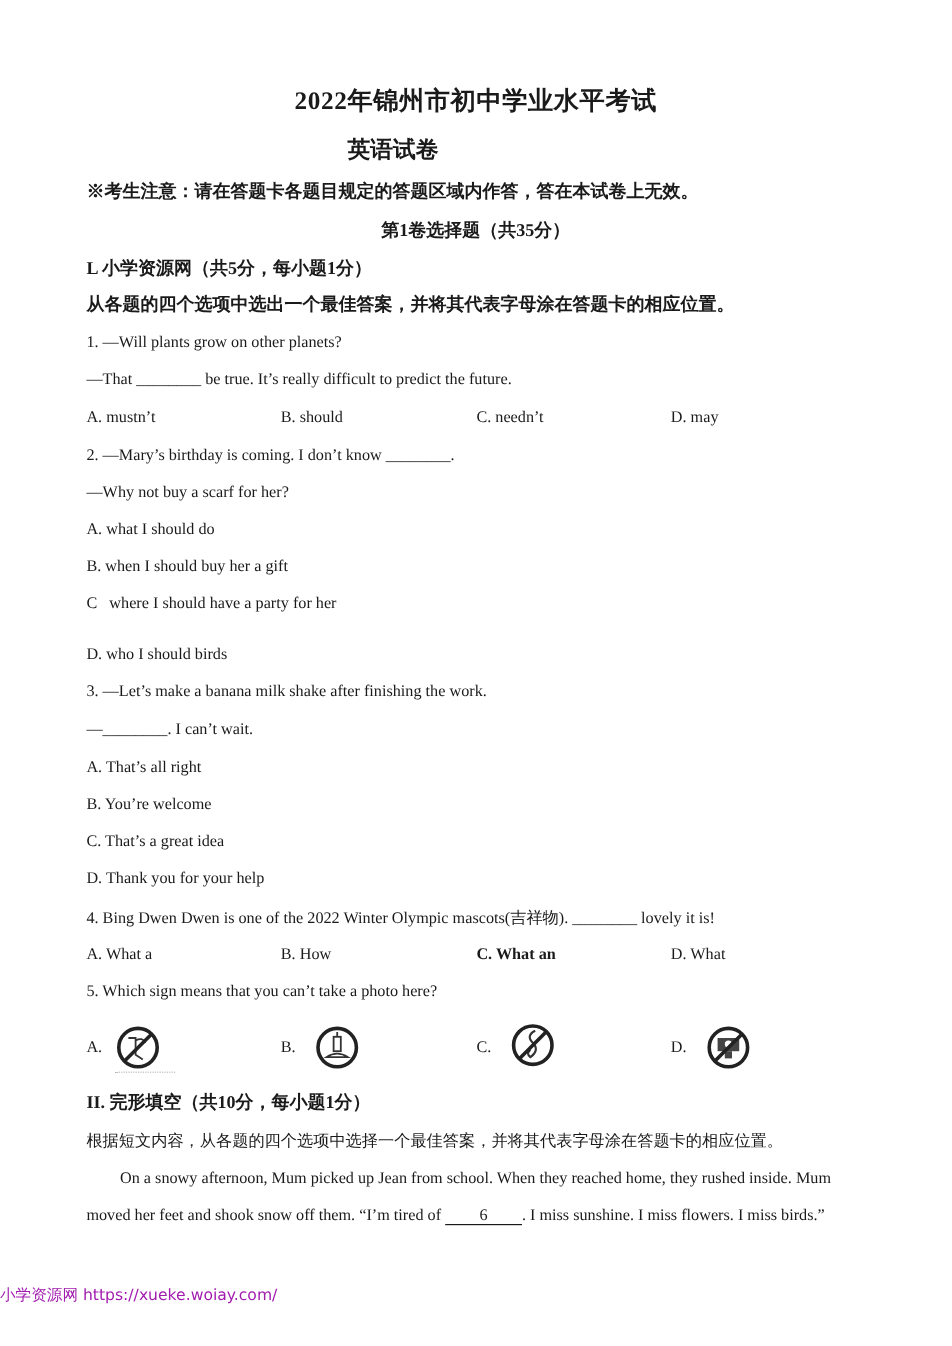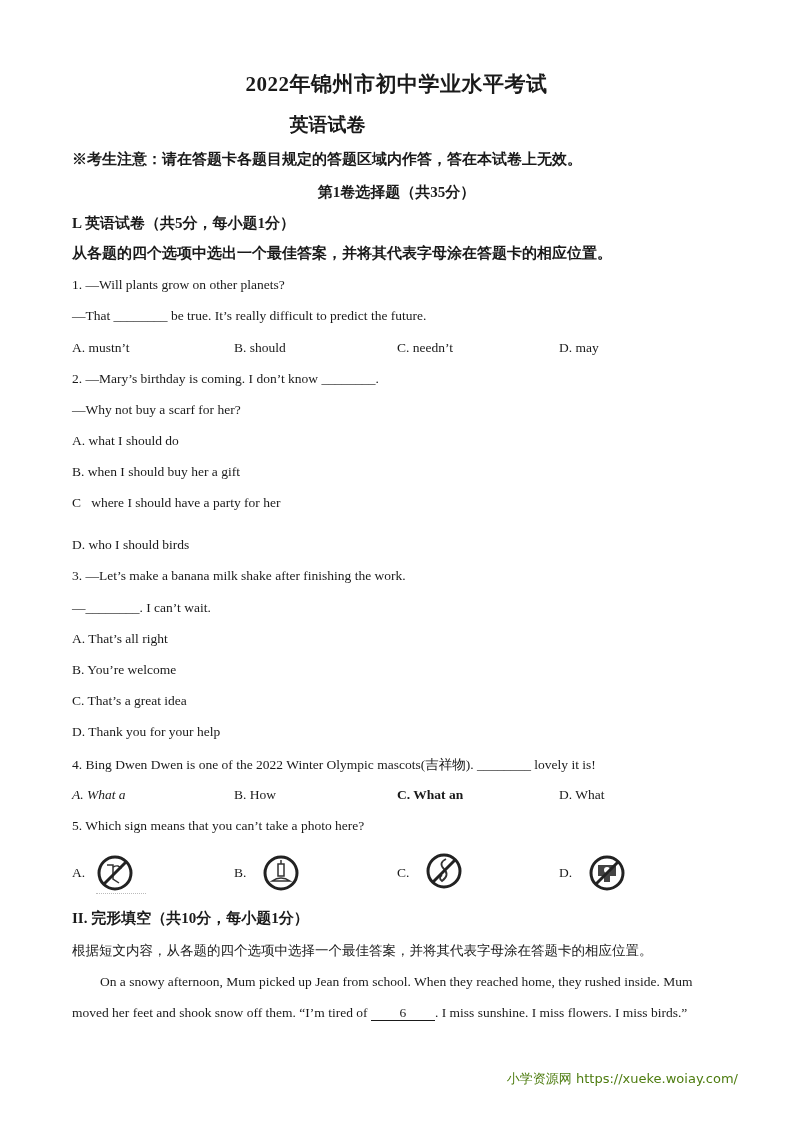--- a/index.html
+++ b/index.html
@@ -6,35 +6,35 @@
   body { width:793px; height:1122px; position:relative; overflow:hidden; font-family:"Liberation Serif","DejaVu Serif",serif; color:#1a1a1a; }
   .abs { position:absolute; white-space:nowrap; }
   .title { left:0; width:793px; text-align:center; font-weight:bold; font-size:21px; top:70px; letter-spacing:0.5px; }
   .subtitle { left:0; width:655px; text-align:center; font-weight:bold; font-size:19px; top:112px; }
   .notice { left:72px; top:150px; font-weight:bold; font-size:15px; }
   .part1 { left:0; width:793px; text-align:center; top:183px; font-weight:bold; font-size:15px; padding-left:0; }
   .sec { left:72px; font-weight:bold; font-size:15px; }
   .line { left:72px; font-size:13.5px; }
   .opt { font-size:13.5px; }
   .sign { position:absolute; width:40px; height:40px; }
-  .footer { left:0; width:738px; text-align:right; top:1070px; font-family:"DejaVu Sans",sans-serif; font-size:13px; color:#4d7c0f; }
+  .footer { left:0; width:738px; text-align:left; top:1070px; font-family:"DejaVu Sans",sans-serif; font-size:13px; color:#a21caf; }
   .blank-u { display:inline-block; border-bottom:1px solid #1a1a1a; text-align:center; width:64px; line-height:14px; }
   .cn { font-size:13.5px; }
 </style>
 </head>
 <body>
 
 <div>
 
   <div class="abs title">2022年锦州市初中学业水平考试</div>
   <div class="abs subtitle">英语试卷</div>
   <div class="abs notice">※考生注意：请在答题卡各题目规定的答题区域内作答，答在本试卷上无效。</div>
   <div class="abs part1">第1卷选择题（共35分）</div>
 
-  <div class="abs sec" style="top:214px;">L 英语试卷（共5分，每小题1分）</div>
+  <div class="abs sec" style="top:214px;">L 小学资源网（共5分，每小题1分）</div>
   <div class="abs sec" style="top:244px;">从各题的四个选项中选出一个最佳答案，并将其代表字母涂在答题卡的相应位置。</div>
 
   <div class="abs line" style="top:277px;">1. —Will plants grow on other planets?</div>
   <div class="abs line" style="top:308px;">—That ________ be true. It’s really difficult to predict the future.</div>
   <div class="abs opt" style="left:72px; top:340px;">A. mustn’t</div>
   <div class="abs opt" style="left:234px; top:340px;">B. should</div>
   <div class="abs opt" style="left:397px; top:340px;">C. needn’t</div>
   <div class="abs opt" style="left:559px; top:340px;">D. may</div>
 
   <div class="abs line" style="top:371px;">2. —Mary’s birthday is coming. I don’t know ________.</div>
@@ -45,21 +45,21 @@
   <div class="abs line" style="top:537px;">D. who I should birds</div>
 
   <div class="abs line" style="top:568px;">3. —Let’s make a banana milk shake after finishing the work.</div>
   <div class="abs line" style="top:600px;">—________. I can’t wait.</div>
   <div class="abs line" style="top:631px;">A. That’s all right</div>
   <div class="abs line" style="top:662px;">B. You’re welcome</div>
   <div class="abs line" style="top:693px;">C. That’s a great idea</div>
   <div class="abs line" style="top:724px;">D. Thank you for your help</div>
 
   <div class="abs line" style="top:756px;text-align:right;">4. Bing Dwen Dwen is one of the 2022 Winter Olympic mascots(吉祥物). ________ lovely it is!</div>
-  <div class="abs opt" style="left:72px; top:787px;font-style:italic;">A. What a</div>
+  <div class="abs opt" style="left:72px; top:787px;">A. What a</div>
   <div class="abs opt" style="left:234px; top:787px;">B. How</div>
   <div class="abs opt" style="left:397px; top:787px;font-weight:bold;">C. What an</div>
   <div class="abs opt" style="left:559px; top:787px;">D. What</div>
 
   <div class="abs line" style="top:818px;">5. Which sign means that you can’t take a photo here?</div>
 
   <div class="abs opt" style="left:72px; top:865px;">A.</div>
   <svg class="sign" style="left:95px; top:853px;" viewBox="0 0 40 40">
     <circle cx="20" cy="20" r="16" fill="none" stroke="#222" stroke-width="3"></circle>
     <path d="M12 12 h6 v14 l6 4" fill="none" stroke="#333" stroke-width="1.5"></path>

